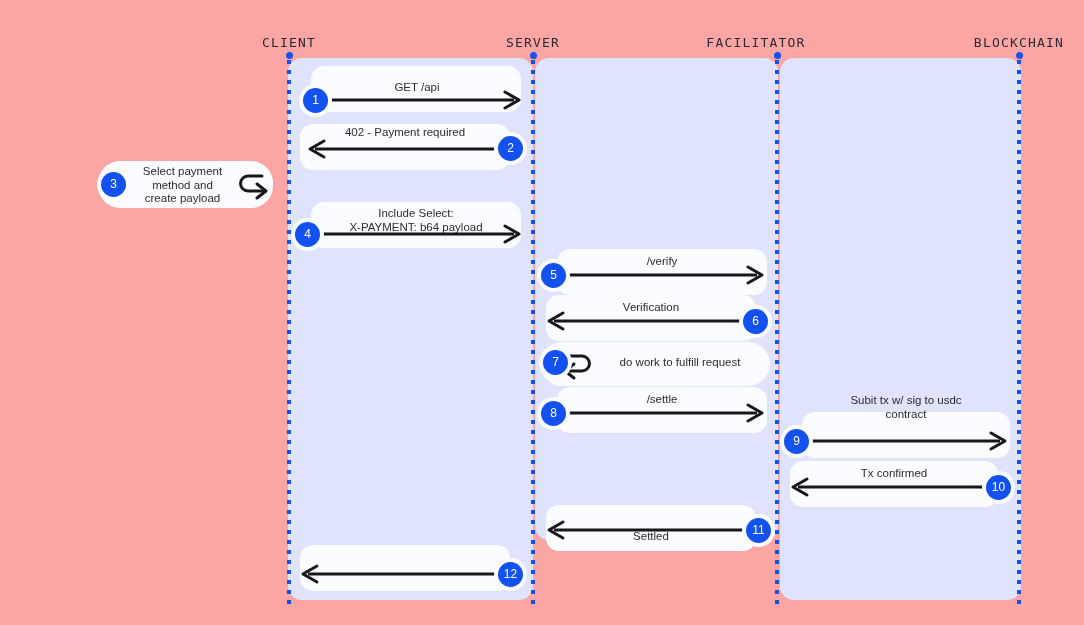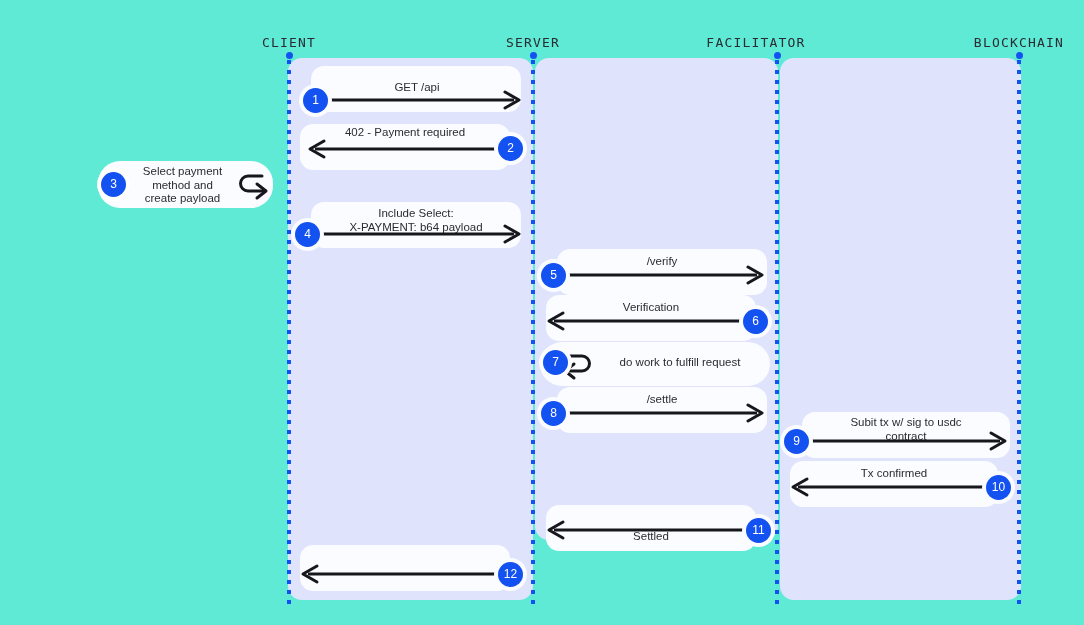--- a/index.html
+++ b/index.html
@@ -9,21 +9,21 @@
   }
   body {
     font-family: "Liberation Sans", sans-serif;
     -webkit-font-smoothing: antialiased;
   }
   #diagram {
     position: relative;
     width: 1084px;
     height: 625px;
     overflow: hidden;
-    background: #5eead4;
+    background: #fca5a5;
   }
 
   
   .lane {
     position: absolute;
     background: #dfe3fc;
     border-radius: 14px;
   }
 
   
@@ -203,21 +203,21 @@
 
   <div class="msg" style="left:557px; top:387px; width:210px; height:46px;"></div>
   <div class="msg-label" style="left:562px; top:393px; width:200px;">/settle</div>
   <svg class="arrow-svg" style="left:562px; top:403px;" width="207" height="20" viewBox="0 0 207 20">
     <line x1="0" y1="10" x2="195" y2="10" stroke="#16161d" stroke-width="3"></line>
     <polyline points="186,2 200,10 186,18" fill="none" stroke="#16161d" stroke-width="3" stroke-linecap="round" stroke-linejoin="round"></polyline>
   </svg>
   <div class="badge" style="left:541px; top:401px;">8</div>
 
   <div class="msg" style="left:802px; top:412px; width:208px; height:46px;"></div>
-  <div class="msg-label" style="left:807px; top:416px; width:198px;">Subit tx w/ sig to usdc
+  <div class="msg-label" style="left:807px; top:394px; width:198px;">Subit tx w/ sig to usdc
 contract</div>
   <svg class="arrow-svg" style="left:805px; top:431px;" width="205" height="20" viewBox="0 0 205 20">
     <line x1="0" y1="10" x2="195" y2="10" stroke="#16161d" stroke-width="3"></line>
     <polyline points="186,2 200,10 186,18" fill="none" stroke="#16161d" stroke-width="3" stroke-linecap="round" stroke-linejoin="round"></polyline>
   </svg>
   <div class="badge" style="left:784px; top:429px;">9</div>
 
   <div class="msg" style="left:790px; top:461px; width:208px; height:46px;"></div>
   <div class="msg-label" style="left:795px; top:467px; width:198px;">Tx confirmed</div>
   <svg class="arrow-svg" style="left:784px; top:477px;" width="215" height="20" viewBox="0 0 215 20">

